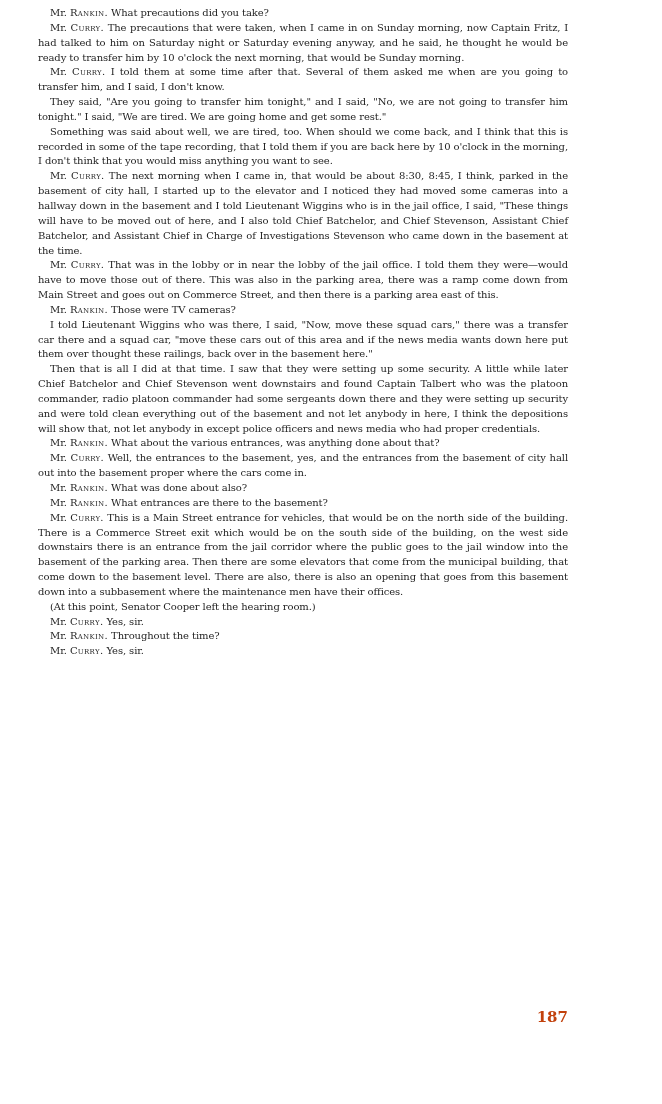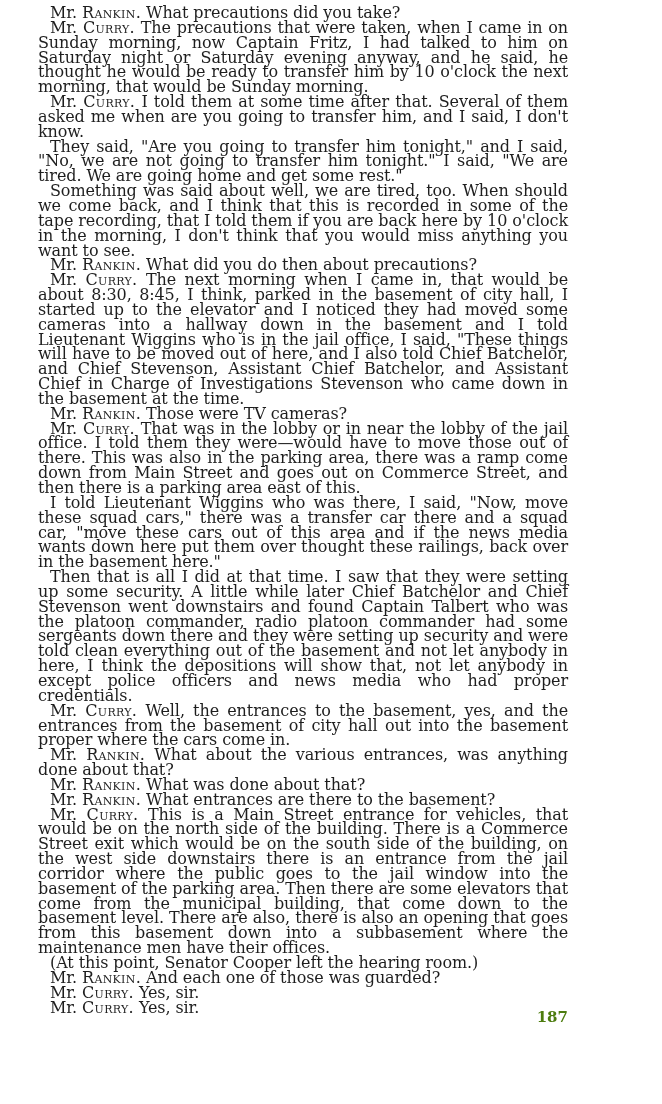--- a/index.html
+++ b/index.html
@@ -1,47 +1,46 @@
 <!DOCTYPE html>
 <html><head>
   <meta charset="utf-8">
   <style>
     html, body { margin: 0; padding: 0; background: #ffffff; }
     body { width: 662px; height: 1104px; position: relative; overflow: hidden; }
     .page {
       position: absolute; left: 38px; top: 6px; width: 530px;
       font-family: "DejaVu Serif", "Liberation Serif", serif;
-      font-size: 16px; line-height: 14.85px; color: #1e1e1e;
+      font-size: 10px; line-height: 14.85px; color: #1e1e1e;
       text-align: justify; letter-spacing: -0.1px;
     }
     .para { margin: 0; text-indent: 12px; }
     .sc { font-variant: small-caps; letter-spacing: 0.3px; }
     .pagenum {
       position: absolute; left: 532px; top: 1008px; width: 36px; text-align: right;
-      font-family: "DejaVu Serif", "Liberation Serif", serif; font-size: 15px; font-weight: bold; color: #4d7c0f;
+      font-family: "DejaVu Serif", "Liberation Serif", serif; font-size: 15px; font-weight: bold; color: #c2410c;
     }
   </style>
 </head>
 <body>
 
 <div class="page" id="page">
     <p class="para"><span><span>Mr. </span><span class="sc">Rankin.</span></span><span> What precautions did you take?</span></p>
     <p class="para"><span><span>Mr. </span><span class="sc">Curry.</span></span><span> The precautions that were taken, when I came in on Sunday morning, now Captain Fritz, I had talked to him on Saturday night or Saturday evening anyway, and he said, he thought he would be ready to transfer him by 10 o'clock the next morning, that would be Sunday morning.</span></p>
     <p class="para"><span><span>Mr. </span><span class="sc">Curry.</span></span><span> I told them at some time after that.  Several of them asked me when are you going to transfer him, and I said, I don't know.</span></p>
     <p class="para"><span>They said, "Are you going to transfer him tonight," and I said, "No, we are not going to transfer him tonight."  I said, "We are tired.  We are going home and get some rest."</span></p>
     <p class="para"><span>Something was said about well, we are tired, too.  When should we come back, and I think that this is recorded in some of the tape recording, that I told them if you are back here by 10 o'clock in the morning, I don't think that you would miss anything you want to see.</span></p>
-    <p class="para"><span><span>Mr. </span><span class="sc">Rankin.</span></span><span> What did you do then about precautions?</span></p>
     <p class="para"><span><span>Mr. </span><span class="sc">Curry.</span></span><span> The next morning when I came in, that would be about 8:30, 8:45, I think, parked in the basement of city hall, I started up to the elevator and I noticed they had moved some cameras into a hallway down in the basement and I told Lieutenant Wiggins who is in the jail office, I said, "These things will have to be moved out of here, and I also told Chief Batchelor, and Chief Stevenson, Assistant Chief Batchelor, and Assistant Chief in Charge of Investigations Stevenson who came down in the basement at the time.</span></p>
+    <p class="para"><span><span>Mr. </span><span class="sc">Curry.</span></span><span> That was in the lobby or in near the lobby of the jail office.  I told them they were—would have to move those out of there.  This was also in the parking area, there was a ramp come down from Main Street and goes out on Commerce Street, and then there is a parking area east of this.</span></p>
     <p class="para"><span><span>Mr. </span><span class="sc">Rankin.</span></span><span> Those were TV cameras?</span></p>
-    <p class="para"><span><span>Mr. </span><span class="sc">Curry.</span></span><span> That was in the lobby or in near the lobby of the jail office.  I told them they were—would have to move those out of there.  This was also in the parking area, there was a ramp come down from Main Street and goes out on Commerce Street, and then there is a parking area east of this.</span></p>
     <p class="para"><span>I told Lieutenant Wiggins who was there, I said, "Now, move these squad cars," there was a transfer car there and a squad car, "move these cars out of this area and if the news media wants down here put them over thought these railings, back over in the basement here."</span></p>
     <p class="para"><span>Then that is all I did at that time.  I saw that they were setting up some security.  A little while later Chief Batchelor and Chief Stevenson went downstairs and found Captain Talbert who was the platoon commander, radio platoon commander had some sergeants down there and they were setting up security and were told clean everything out of the basement and not let anybody in here, I think the depositions will show that, not let anybody in except police officers and news media who had proper credentials.</span></p>
+    <p class="para"><span><span>Mr. </span><span class="sc">Rankin.</span></span><span> What about the various entrances, was anything done about that?</span></p>
     <p class="para"><span><span>Mr. </span><span class="sc">Curry.</span></span><span> Well, the entrances to the basement, yes, and the entrances from the basement of city hall out into the basement proper where the cars come in.</span></p>
-    <p class="para"><span><span>Mr. </span><span class="sc">Rankin.</span></span><span> What about the various entrances, was anything done about that?</span></p>
-    <p class="para"><span><span>Mr. </span><span class="sc">Rankin.</span></span><span> What was done about that?</span></p>
+    <p class="para"><span><span>Mr. </span><span class="sc">Rankin.</span></span><span> What was done about also?</span></p>
     <p class="para"><span><span>Mr. </span><span class="sc">Rankin.</span></span><span> What entrances are there to the basement?</span></p>
     <p class="para"><span><span>Mr. </span><span class="sc">Curry.</span></span><span> This is a Main Street entrance for vehicles, that would be on the north side of the building.  There is a Commerce Street exit which would be on the south side of the building, on the west side downstairs there is an entrance from the jail corridor where the public goes to the jail window into the basement of the parking area.  Then there are some elevators that come from the municipal building, that come down to the basement level.  There are also, there is also an opening that goes from this basement down into a subbasement where the maintenance men have their offices.</span></p>
     <p class="para"><span>(At this point, Senator Cooper left the hearing room.)</span></p>
-    <p class="para"><span><span>Mr. </span><span class="sc">Rankin.</span></span><span> And each one of those was guarded?</span></p>
     <p class="para"><span><span>Mr. </span><span class="sc">Curry.</span></span><span> Yes, sir.</span></p>
+    <p class="para"><span><span>Mr. </span><span class="sc">Rankin.</span></span><span> Throughout the time?</span></p>
     <p class="para"><span><span>Mr. </span><span class="sc">Curry.</span></span><span> Yes, sir.</span></p>
   </div>
 <div class="pagenum">187</div>
 
 </body></html>

